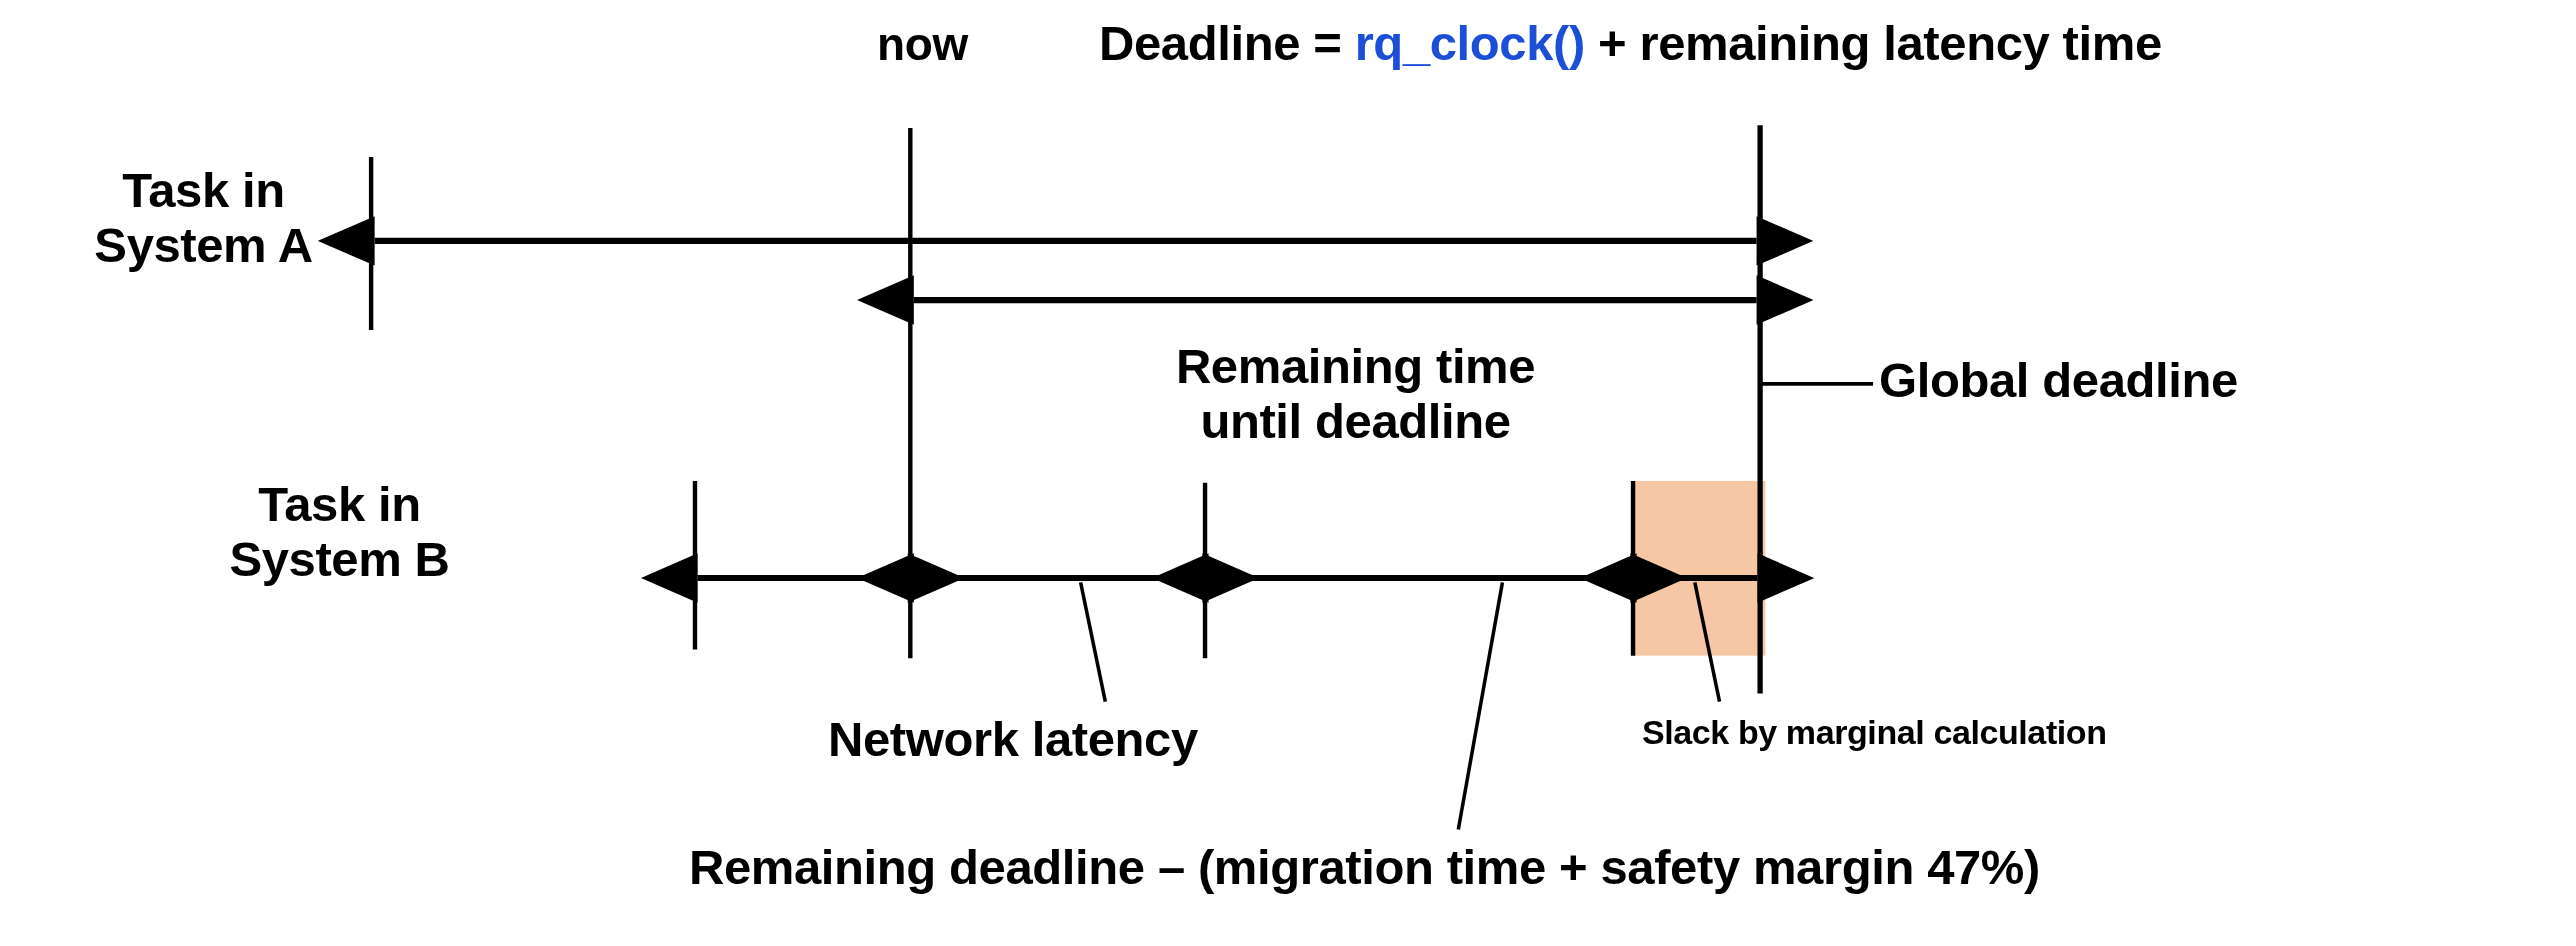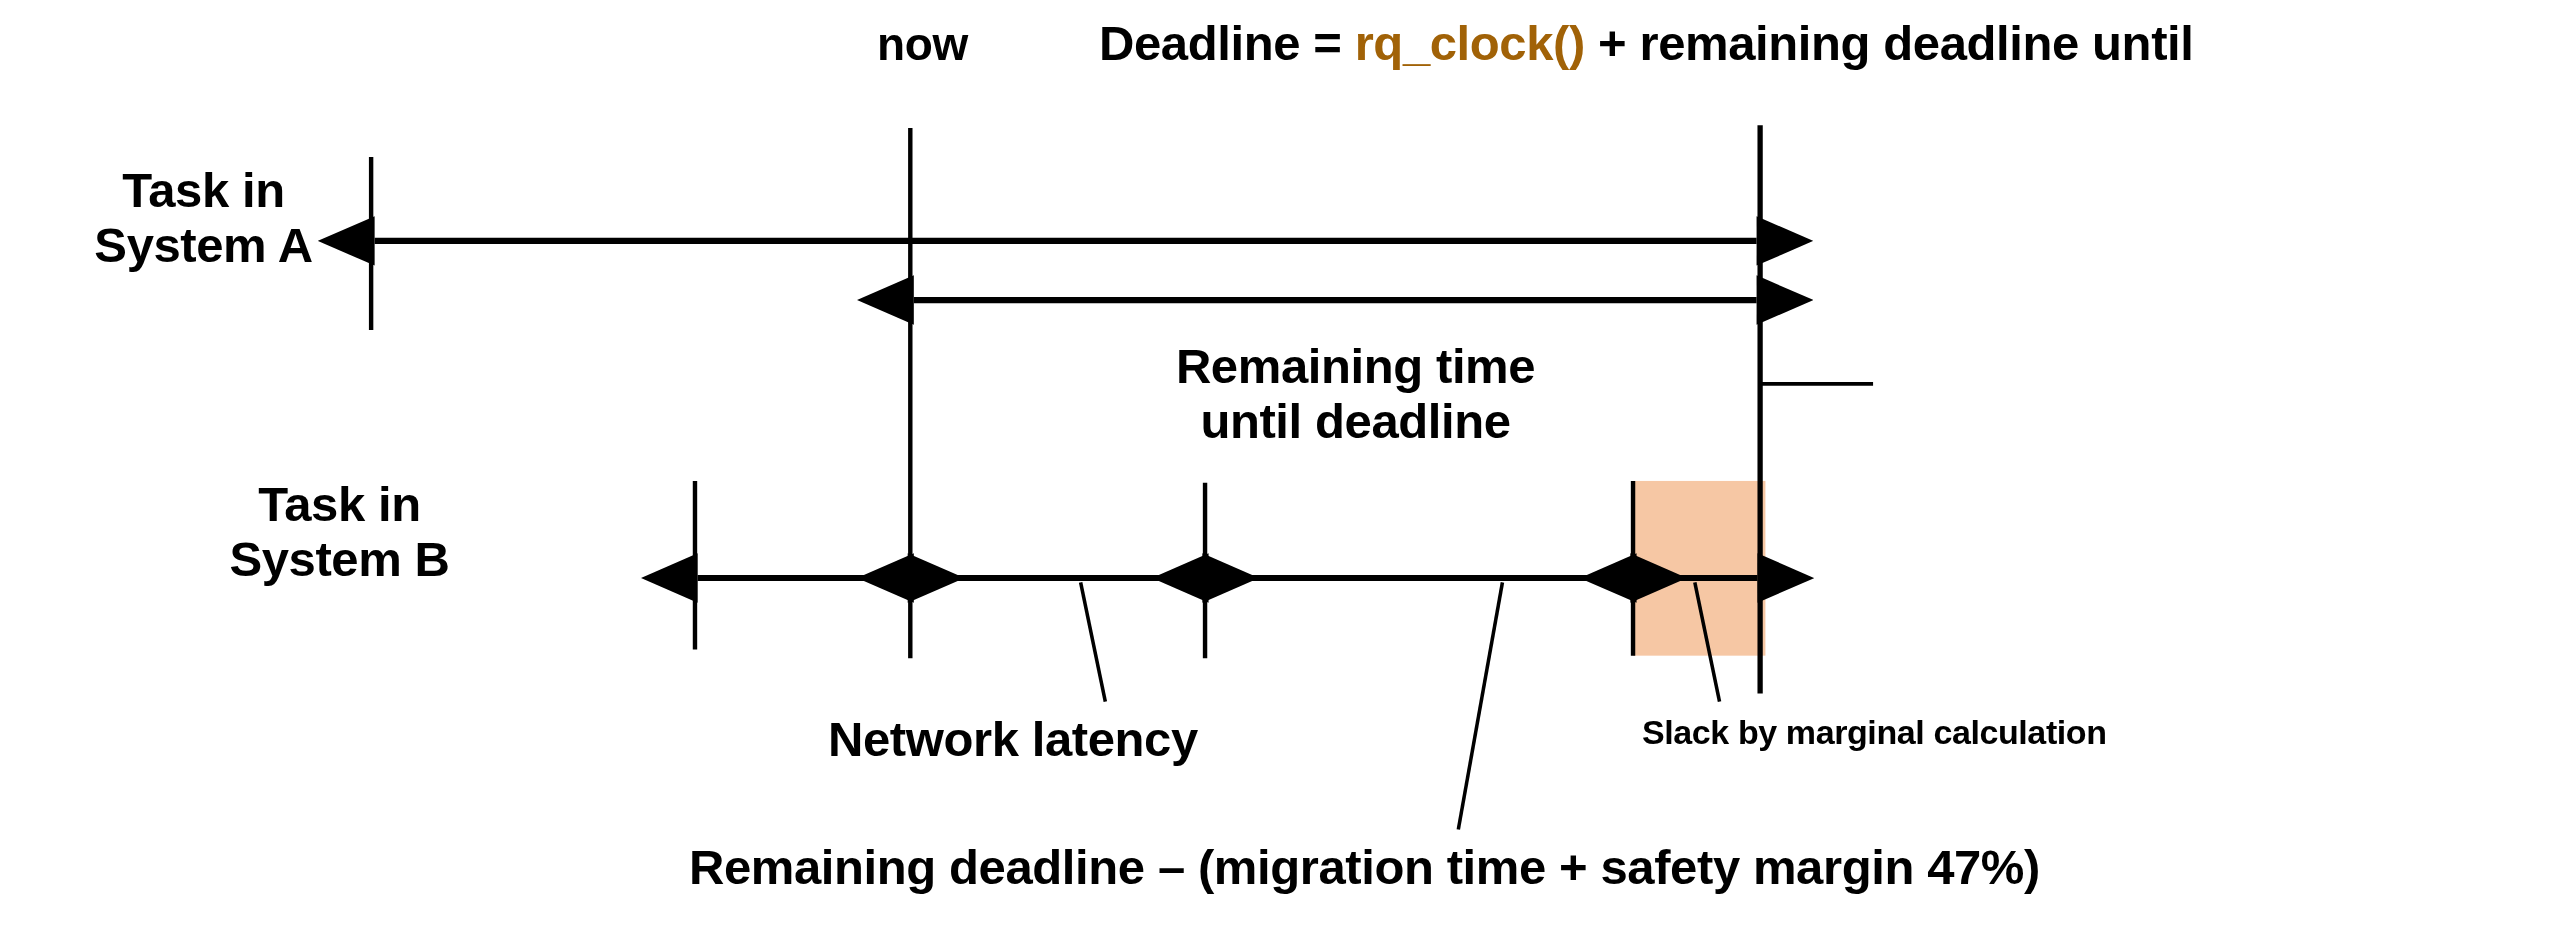--- a/index.html
+++ b/index.html
@@ -19,21 +19,21 @@
     white-space:pre;
     line-height:1.12;
     letter-spacing:-0.4px;
   }
 
   
   #label-now{ left:852px; top:19.4px; font-size:46px; text-align:center; width:141px;}
 
   #title-row{ left:1099px; top:16px; font-size:49px; white-space:nowrap;}
   #title-row span{font-weight:bold;}
-  .redtok{color:#a16207;}
+  .redtok{color:#1d4ed8;}
 
   #label-task-a{ left:49px; top:163px; font-size:49px; width:309px; text-align:center;}
   #label-task-b{ left:185px; top:477px; font-size:49px; width:309px; text-align:center;}
 
   #label-remaining{ left:1073px; top:331px; font-size:49px; width:565px; text-align:center;margin-top:8px;}
 
   #label-global{ left:1879px; top:353px; font-size:49px; white-space:nowrap;}
 
   #label-netlat{ left:828px; top:712px; font-size:49px; white-space:nowrap;}
 
@@ -76,29 +76,30 @@
 
     <line x1="1994" y1="435" x2="2122" y2="435" stroke="#000" stroke-width="4"></line>
     <line x1="1224" y1="660" x2="1252" y2="795" stroke="#000" stroke-width="4"></line>
     <line x1="1702" y1="660" x2="1652" y2="940" stroke="#000" stroke-width="4"></line>
     <line x1="1920" y1="660" x2="1948" y2="795" stroke="#000" stroke-width="4"></line>
   </svg>
 
   <div class="lbl" id="label-now">now</div>
 
   <div class="lbl" id="title-row">
-    <span>Deadline = </span><span class="redtok">rq_clock()</span><span> + remaining deadline until</span>
+    <span>Deadline = </span><span class="redtok">rq_clock()</span><span> + remaining latency time</span>
   </div>
 
   <div class="lbl" id="label-task-a">Task in<br>System A</div>
 
   <div class="lbl" id="label-task-b">Task in<br>System B</div>
 
   <div class="lbl" id="label-remaining">Remaining time<br>until deadline</div>
 
+  <div class="lbl" id="label-global">Global deadline</div>
 
   <div class="lbl" id="label-netlat">Network latency</div>
 
   <div class="lbl" id="label-slack">Slack by marginal calculation</div>
 
   <div class="lbl" id="label-formula">Remaining deadline – (migration time + safety margin 47%)</div>
 
 </div>
 
 

